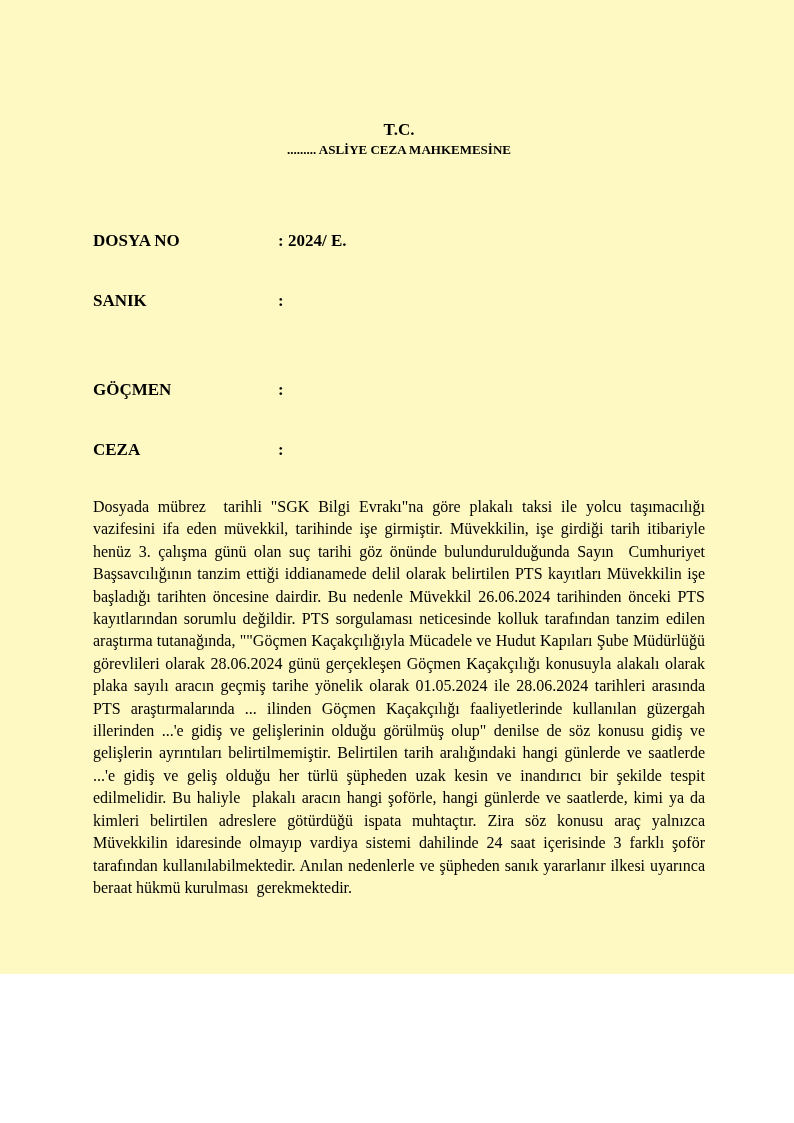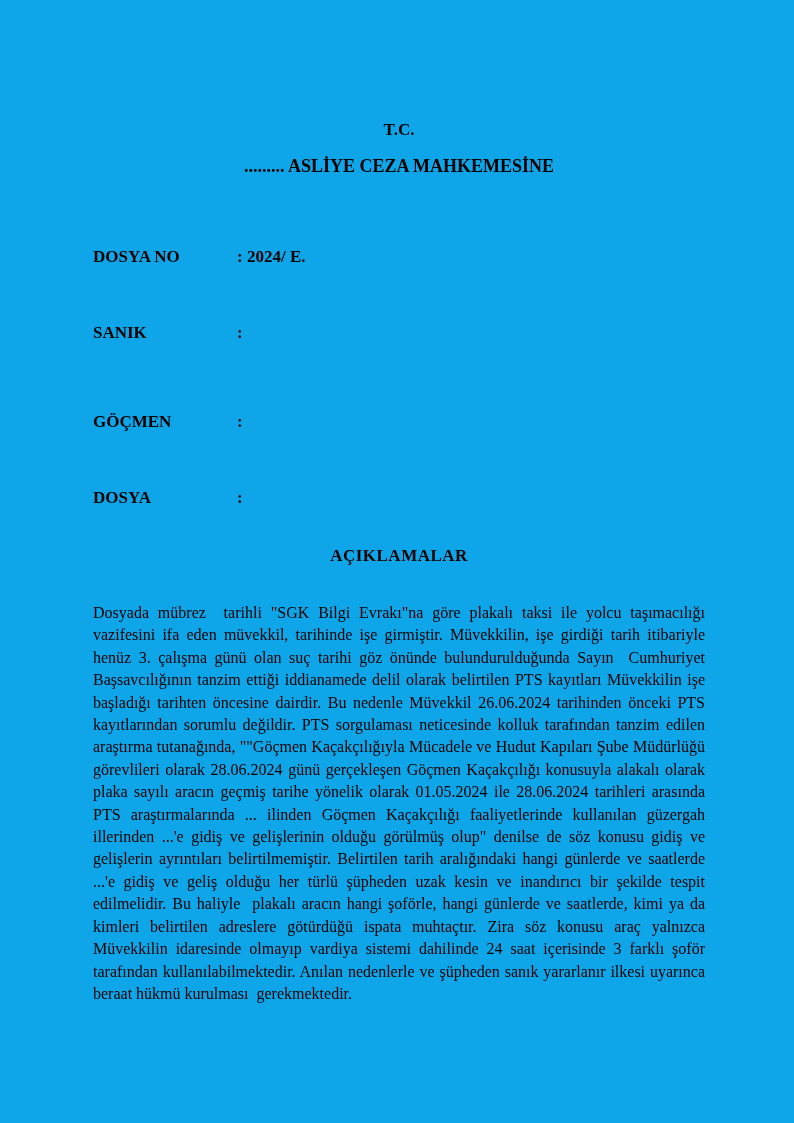--- a/index.html
+++ b/index.html
@@ -2,58 +2,59 @@
 <html><head>
 <meta charset="utf-8">
 <style>
   html, body {
     margin: 0;
     padding: 0;
     background: #ffffff;
   }
   .page {
     width: 794px;
-    height: 1123px;
+    height: 974px;
     box-sizing: border-box;
-    background: #0ea5e9;
+    background: #fef9c3;
     color: #000000;
     font-family: "Liberation Serif", "DejaVu Serif", serif;
     padding: 120px 89px 0 93px;
     overflow: hidden;
   }
   .tc {
     text-align: center;
     font-size: 17px;
     line-height: 20px;
     font-weight: bold;
   }
   .court {
     text-align: center;
-    font-size: 18px;
+    font-size: 13px;
     line-height: 20px;
     font-weight: bold;
-    margin-top: 16px;
+    margin-top: 0;
   }
   .fields {
     margin-top: 71px;
   }
   .field {
     display: flex;
     font-size: 17px;
     line-height: 20px;
+    gap: 41px;
   }
   .field-label {
     width: 144px;
     flex-shrink: 0;
     font-weight: bold;
   }
   .field-value {
     font-weight: bold;
   }
-  .gap-small  { margin-top: 56px; }
+  .gap-small  { margin-top: 40px; }
   .gap-large  { margin-top: 69px; }
   .section-title {
     margin-top: 38px;
     text-align: center;
     font-size: 17px;
     line-height: 20px;
     font-weight: bold;
     letter-spacing: 0.5px;
   }
   .claim {
@@ -88,23 +89,22 @@
     </div>
     <div class="field gap-small">
       <span class="field-label">SANIK</span>
       <span class="field-value">:</span>
     </div>
     <div class="field gap-large">
       <span class="field-label">GÖÇMEN</span>
       <span class="field-value">:</span>
     </div>
     <div class="field gap-small">
-      <span class="field-label">DOSYA</span>
+      <span class="field-label">CEZA</span>
       <span class="field-value">:</span>
     </div>
   </div>
 
-  <div class="section-title">AÇIKLAMALAR</div>
 
 
   <p class="body-par">Dosyada mübrez  tarihli "SGK Bilgi Evrakı"na göre plakalı taksi ile yolcu taşımacılığı vazifesini ifa eden müvekkil, tarihinde işe girmiştir. Müvekkilin, işe girdiği tarih itibariyle henüz 3. çalışma günü olan suç tarihi göz önünde bulundurulduğunda Sayın  Cumhuriyet Başsavcılığının tanzim ettiği iddianamede delil olarak belirtilen PTS kayıtları Müvekkilin işe başladığı tarihten öncesine dairdir. Bu nedenle Müvekkil 26.06.2024 tarihinden önceki PTS kayıtlarından sorumlu değildir. PTS sorgulaması neticesinde kolluk tarafından tanzim edilen araştırma tutanağında, ""Göçmen Kaçakçılığıyla Mücadele ve Hudut Kapıları Şube Müdürlüğü görevlileri olarak 28.06.2024 günü gerçekleşen Göçmen Kaçakçılığı konusuyla alakalı olarak  plaka sayılı aracın geçmiş tarihe yönelik olarak 01.05.2024 ile 28.06.2024 tarihleri arasında PTS araştırmalarında ... ilinden Göçmen Kaçakçılığı faaliyetlerinde kullanılan güzergah illerinden ...'e gidiş ve gelişlerinin olduğu görülmüş olup" denilse de söz konusu gidiş ve gelişlerin ayrıntıları belirtilmemiştir. Belirtilen tarih aralığındaki hangi günlerde ve saatlerde ...'e gidiş ve geliş olduğu her türlü şüpheden uzak kesin ve inandırıcı bir şekilde tespit edilmelidir. Bu haliyle  plakalı aracın hangi şoförle, hangi günlerde ve saatlerde, kimi ya da kimleri belirtilen adreslere götürdüğü ispata muhtaçtır. Zira söz konusu araç yalnızca Müvekkilin idaresinde olmayıp vardiya sistemi dahilinde 24 saat içerisinde 3 farklı şoför tarafından kullanılabilmektedir. Anılan nedenlerle ve şüpheden sanık yararlanır ilkesi uyarınca beraat hükmü kurulması  gerekmektedir.</p>
 
 </div>
 
 </body></html>

